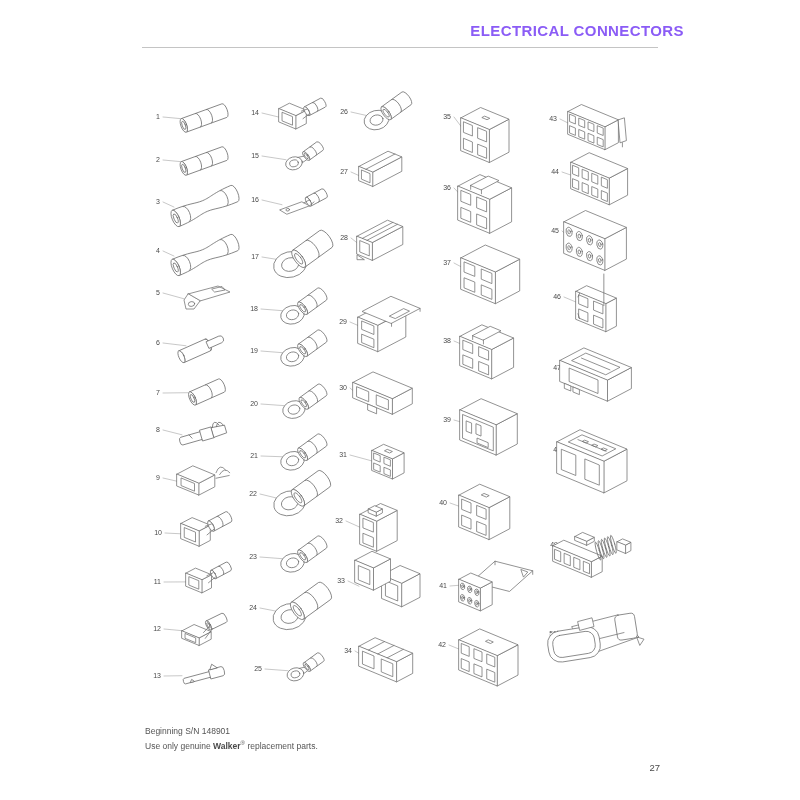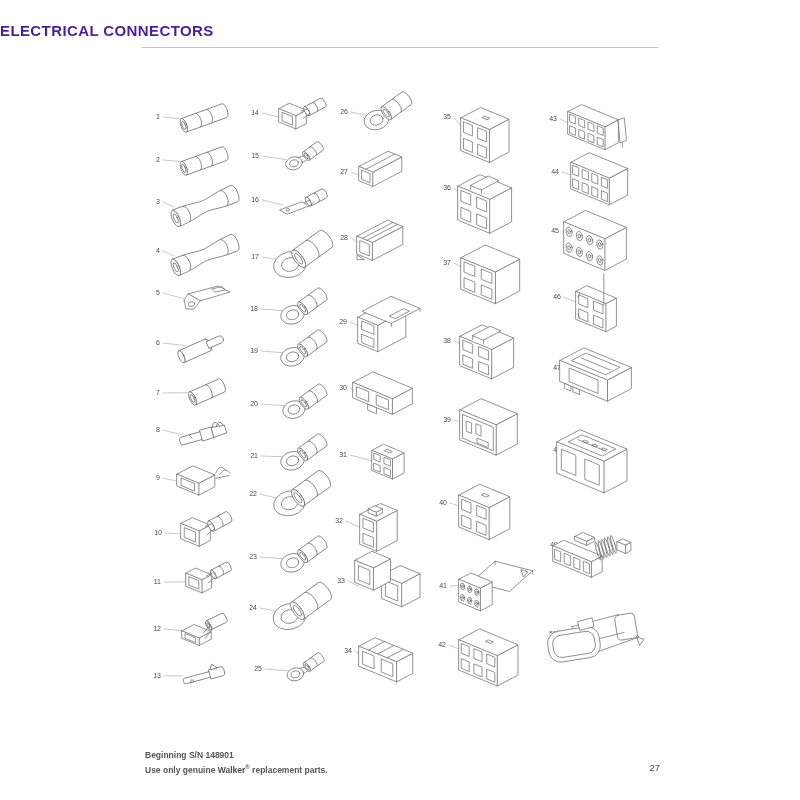--- a/index.html
+++ b/index.html
@@ -1,23 +1,23 @@
 <!DOCTYPE html>
 <html><head>
 <meta charset="utf-8">
 <style>
   html,body{margin:0;padding:0;background:#fff;}
   .page{position:relative;width:800px;height:800px;background:#ffffff;overflow:hidden;
         font-family:"Liberation Sans","DejaVu Sans",sans-serif;}
-  .title{position:absolute;top:22px;left:0;width:684px;text-align:left;
-         font-size:15px;font-weight:bold;letter-spacing:.4px;color:#4c1d95;}
+  .title{position:absolute;top:22px;left:0;width:684px;text-align:right;
+         font-size:15px;font-weight:bold;letter-spacing:.4px;color:#8b5cf6;}
   .rule{position:absolute;top:47px;left:142px;width:516px;height:0;
         border-top:1px solid #c4c4c4;}
   #canvas{position:absolute;left:0;top:0;}
-  .footer{position:absolute;left:145px;top:750px;font-size:8.5px;line-height:11.5px;color:#555;font-weight:bold;}
+  .footer{position:absolute;left:145px;top:726px;font-size:8.5px;line-height:11.5px;color:#555;}
   .footer b{color:#4a4a4a;}
   .footer .reg{font-size:6px;vertical-align:super;}
   .pagenum{position:absolute;top:762px;right:140px;font-size:9.5px;color:#4a4a4a;}
 </style>
 </head>
 <body>
 
 <div class="page">
   <div class="title">ELECTRICAL CONNECTORS</div>
   <div class="rule"></div>

